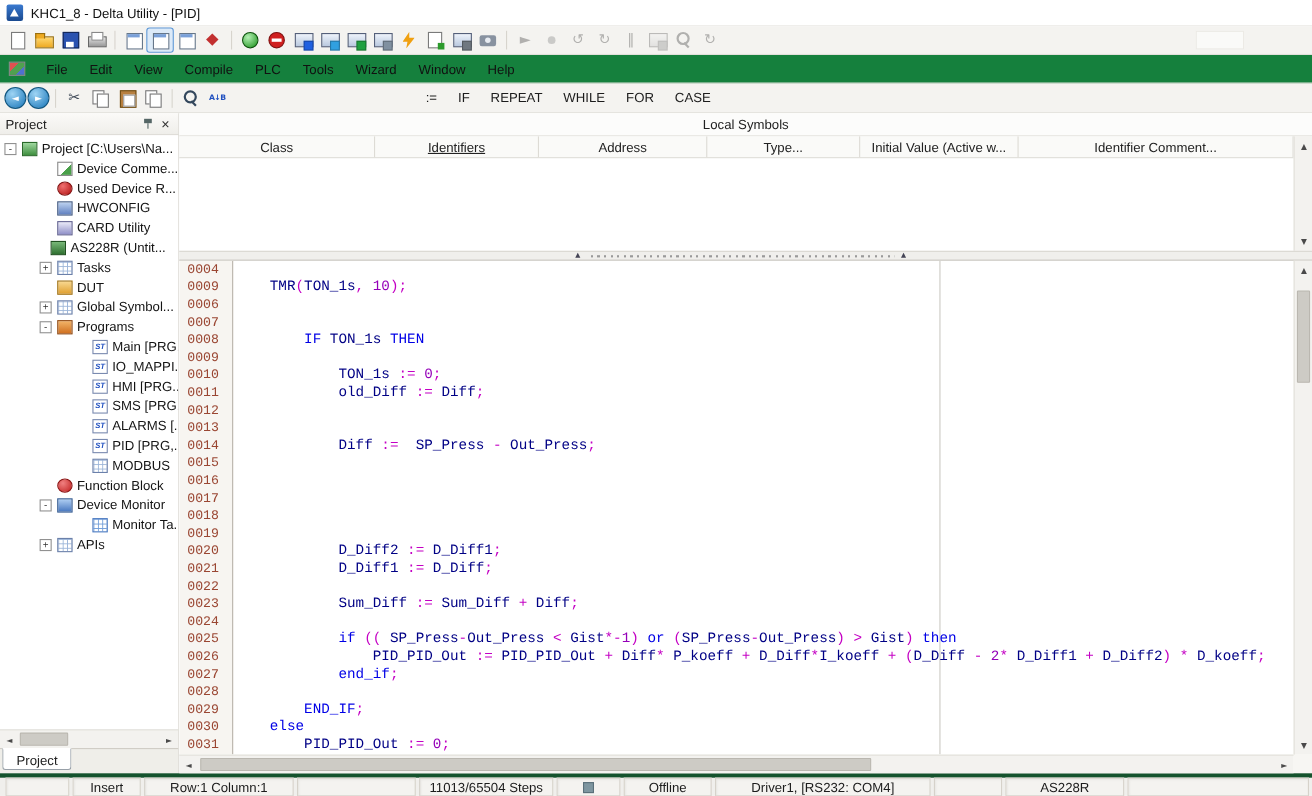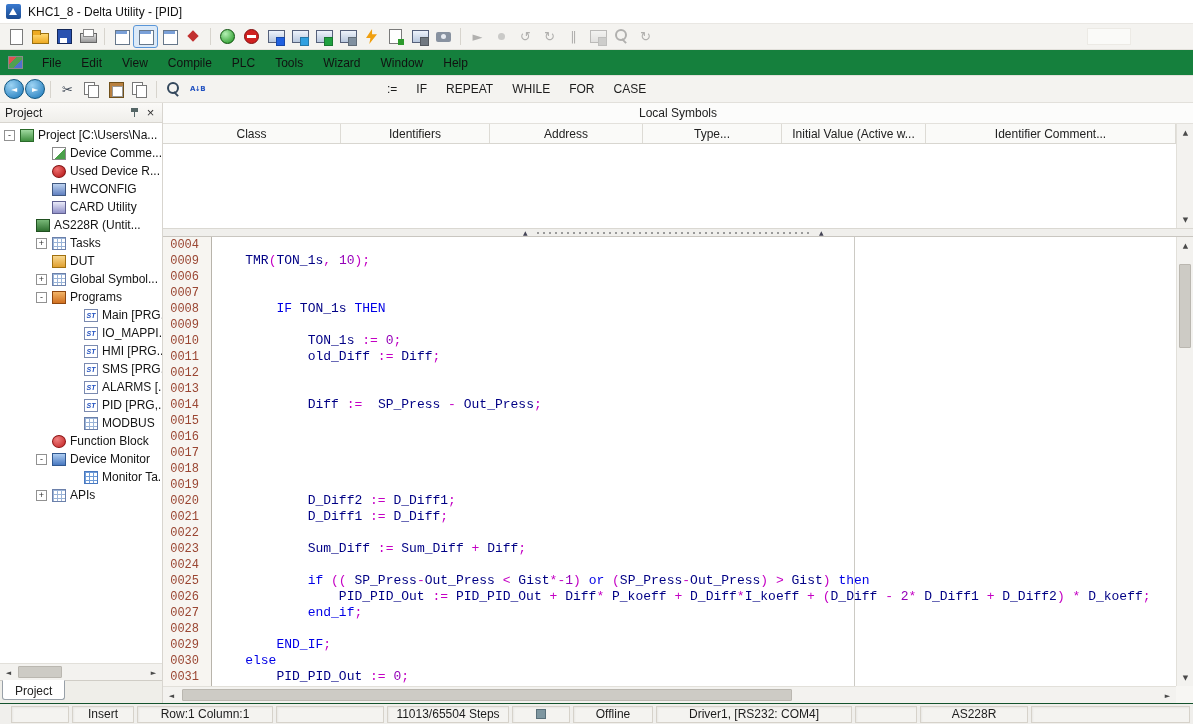--- a/index.html
+++ b/index.html
@@ -126,21 +126,21 @@
   .vsb .down{position:absolute;bottom:0;left:0}
   .vthumb{position:absolute;left:2px;right:2px;top:27px;height:84px;background:#cdcbc5;border:1px solid #bab7b0;border-radius:1px}
   .edhsb{height:17px;flex:none;display:flex;background:#f3f2ef;border-top:1px solid #e2e0da;position:relative}
   .hthumb{position:absolute;top:2px;bottom:2px;background:#cdcbc5;border:1px solid #bab7b0;border-radius:1px}
   .edhsb .hthumb{left:19px;width:610px}
   .lefthsb .hthumb{left:18px;width:44px}
   .spacer{flex:1}
   .sbcorner{width:17px;height:17px;flex:none;background:#f7f6f3}
 
   
-  .statusbar{height:21px;flex:none;background:#f0efec;border-top:1px solid #14532d;display:flex;align-items:center;padding-left:8px}
+  .statusbar{height:21px;flex:none;background:#f0efec;border-top:4px solid #14532d;display:flex;align-items:center;padding-left:2px}
   .stc{height:17px;margin-left:3px;border:1px solid #d6d2ca;background:#f4f3f0;display:flex;align-items:center;justify-content:center;font-size:12px;color:#1c1c1c;box-shadow:inset 1px 1px 2px rgba(0,0,0,.05);white-space:nowrap;overflow:hidden}
   .stc.fill{flex:1;margin-right:3px}
   .led{width:10px;height:10px;background:#7e96a0;border:1px solid #5a707a}
 </style>
 </head>
 <body>
 
 <div class="app">
 
   <div class="titlebar">
@@ -242,21 +242,21 @@
           <div class="trow" style="padding-left: 36px;">
             <span class="exp hid"></span>
             <span class="ti ti-hwconfig"></span>
             <span class="tlabel">HWCONFIG</span>
           </div>
           <div class="trow" style="padding-left: 36px;">
             <span class="exp hid"></span>
             <span class="ti ti-card-utility"></span>
             <span class="tlabel">CARD Utility</span>
           </div>
-          <div class="trow" style="padding-left: 20px;">
+          <div class="trow" style="padding-left: 30px;">
             <span class="exp hid"></span>
             <span class="ti ti-plc"></span>
             <span class="tlabel">AS228R  (Untit...</span>
           </div>
           <div class="trow" style="padding-left: 36px;">
             <span class="exp">+</span>
             <span class="ti ti-tasks"></span>
             <span class="tlabel">Tasks</span>
           </div>
           <div class="trow" style="padding-left: 36px;">
@@ -342,21 +342,21 @@
     </div>
 
     <div class="rightregion">
 
       <div class="lstitle">Local Symbols</div>
 
       <div class="lswrap">
         <div class="lsmain">
           <div class="lshead" id="lshead">
               <div class="lscol" style="width: 178px;">Class</div>
-              <div class="lscol" style="width: 149px;">Identifiers</div>
+              <div class="lscol" style="width: 149px; text-decoration: underline;">Identifiers</div>
               <div class="lscol" style="width: 153px;">Address</div>
               <div class="lscol" style="width: 139px;">Type...</div>
               <div class="lscol" style="width: 144px;">Initial Value (Active w...</div>
               <div class="lscol last">Identifier Comment...</div>
             </div>
           <div class="lsbody"></div>
         </div>
         <div class="lsvsb">
           <span class="sba">▲</span>
           <span class="sba">▼</span>

